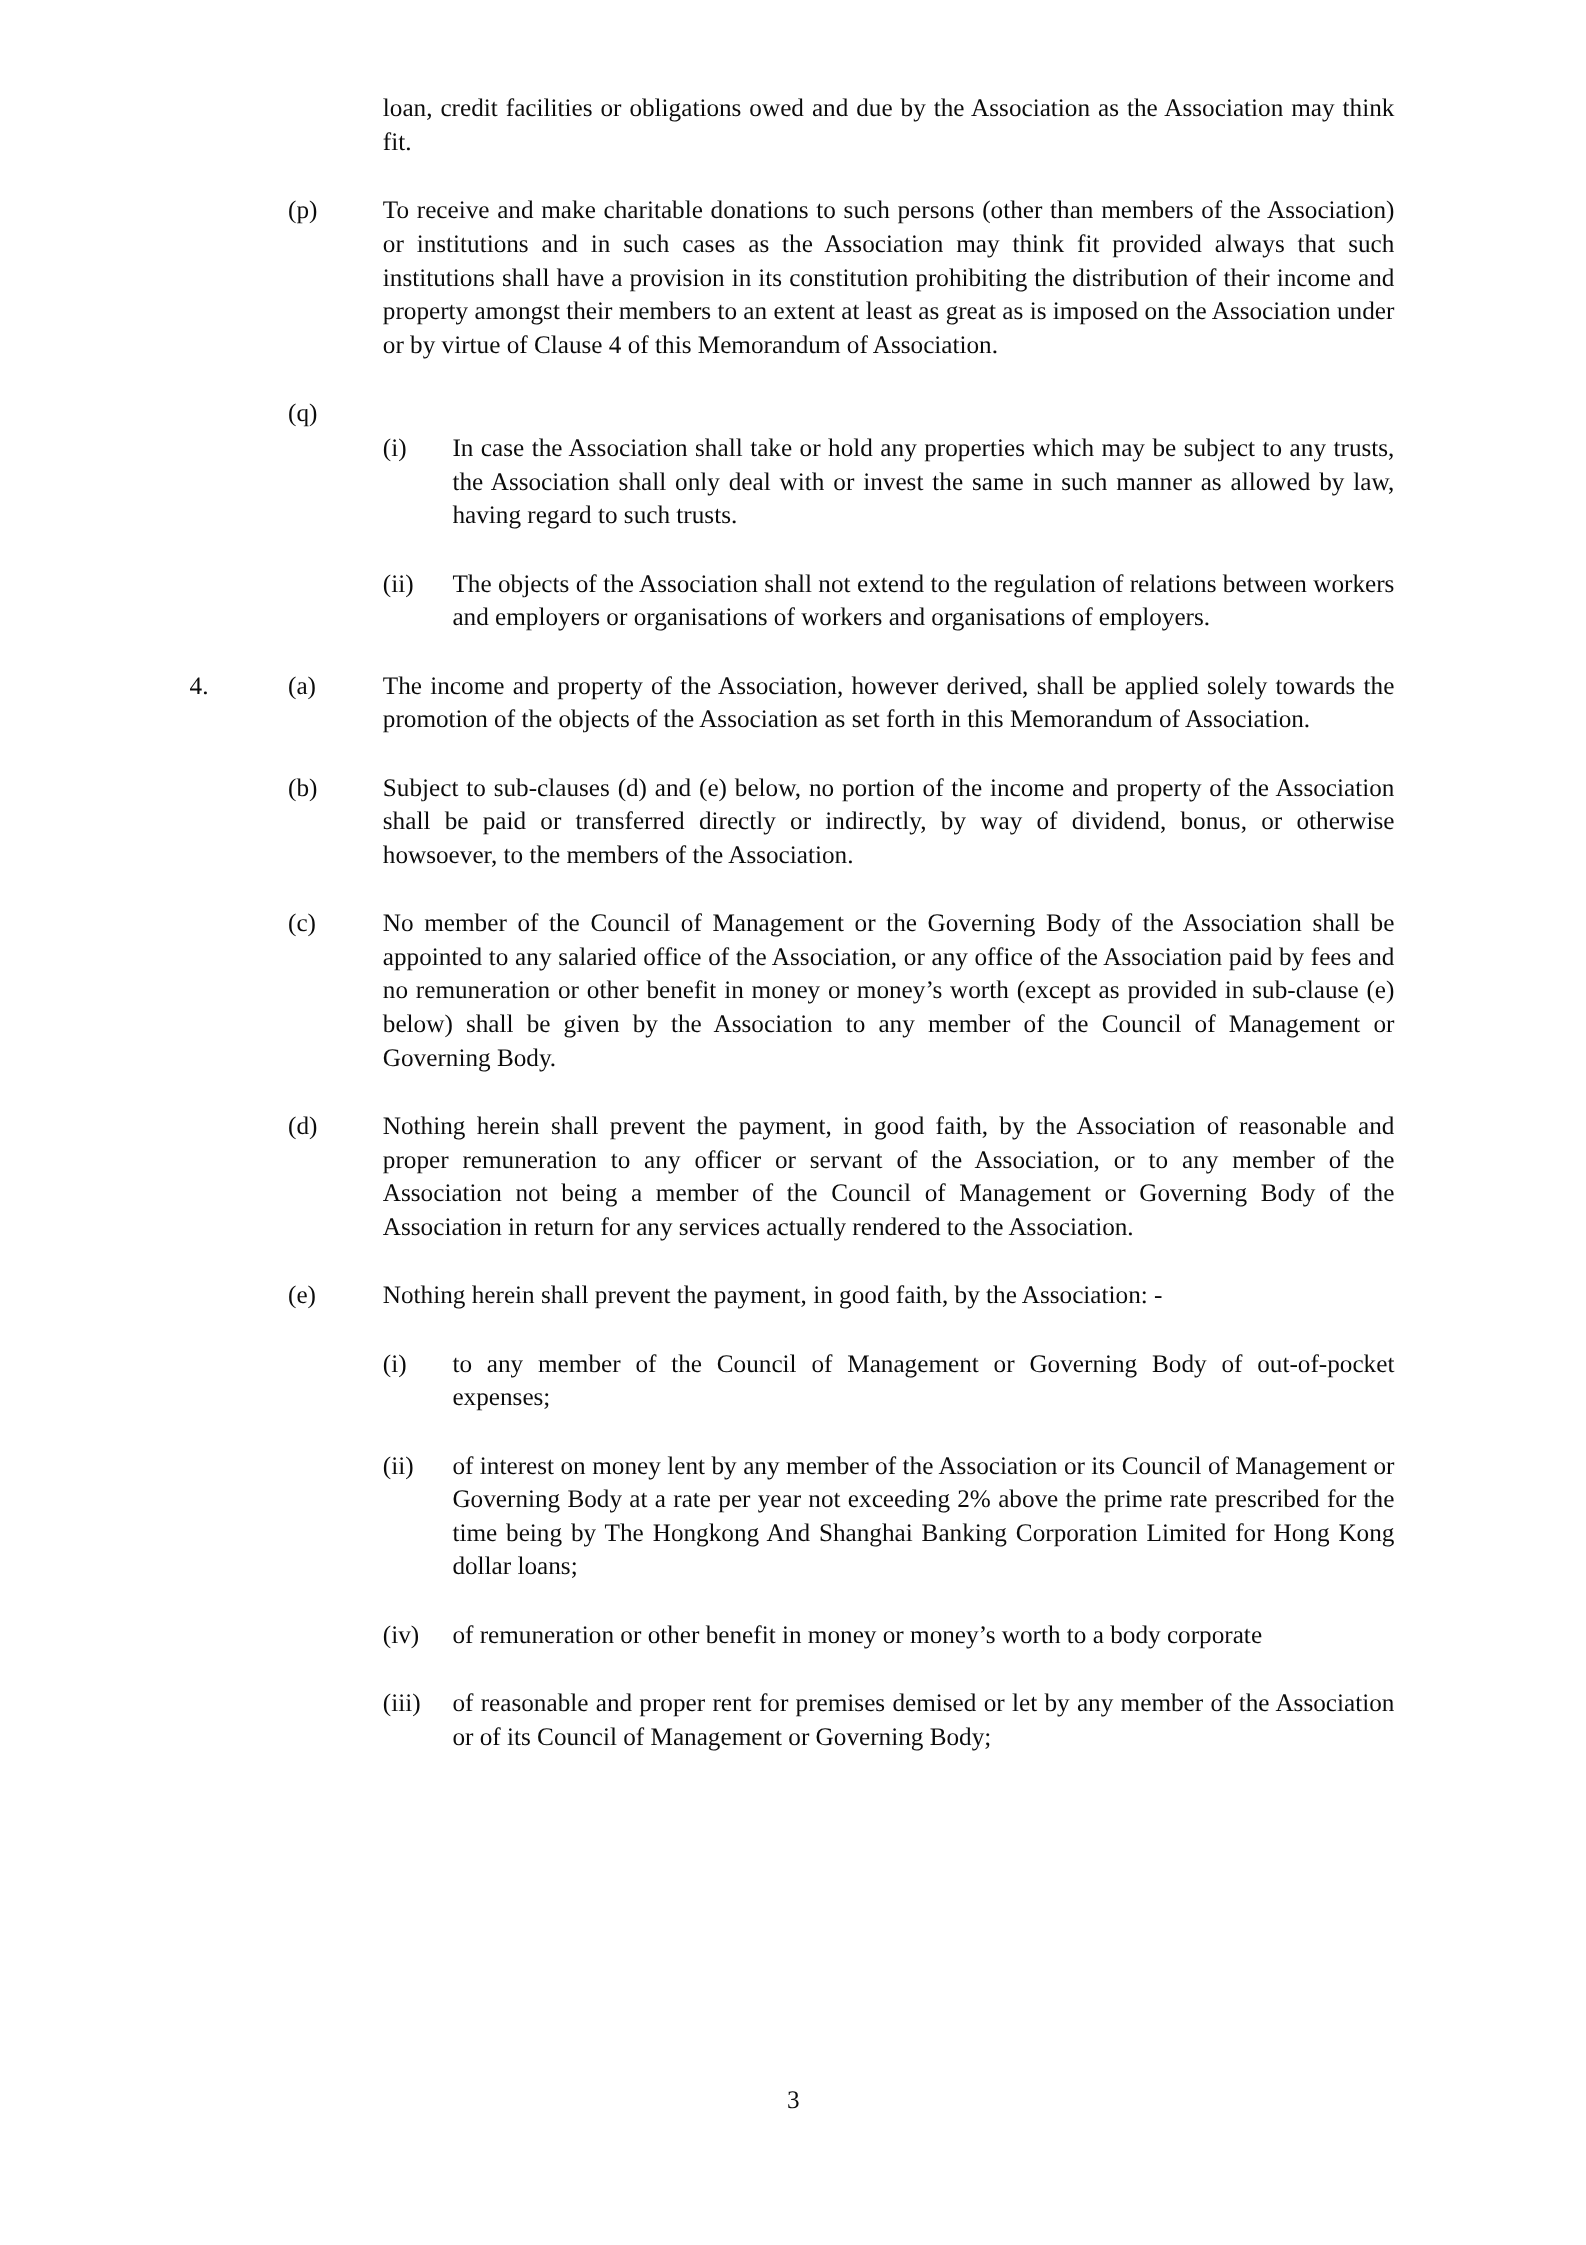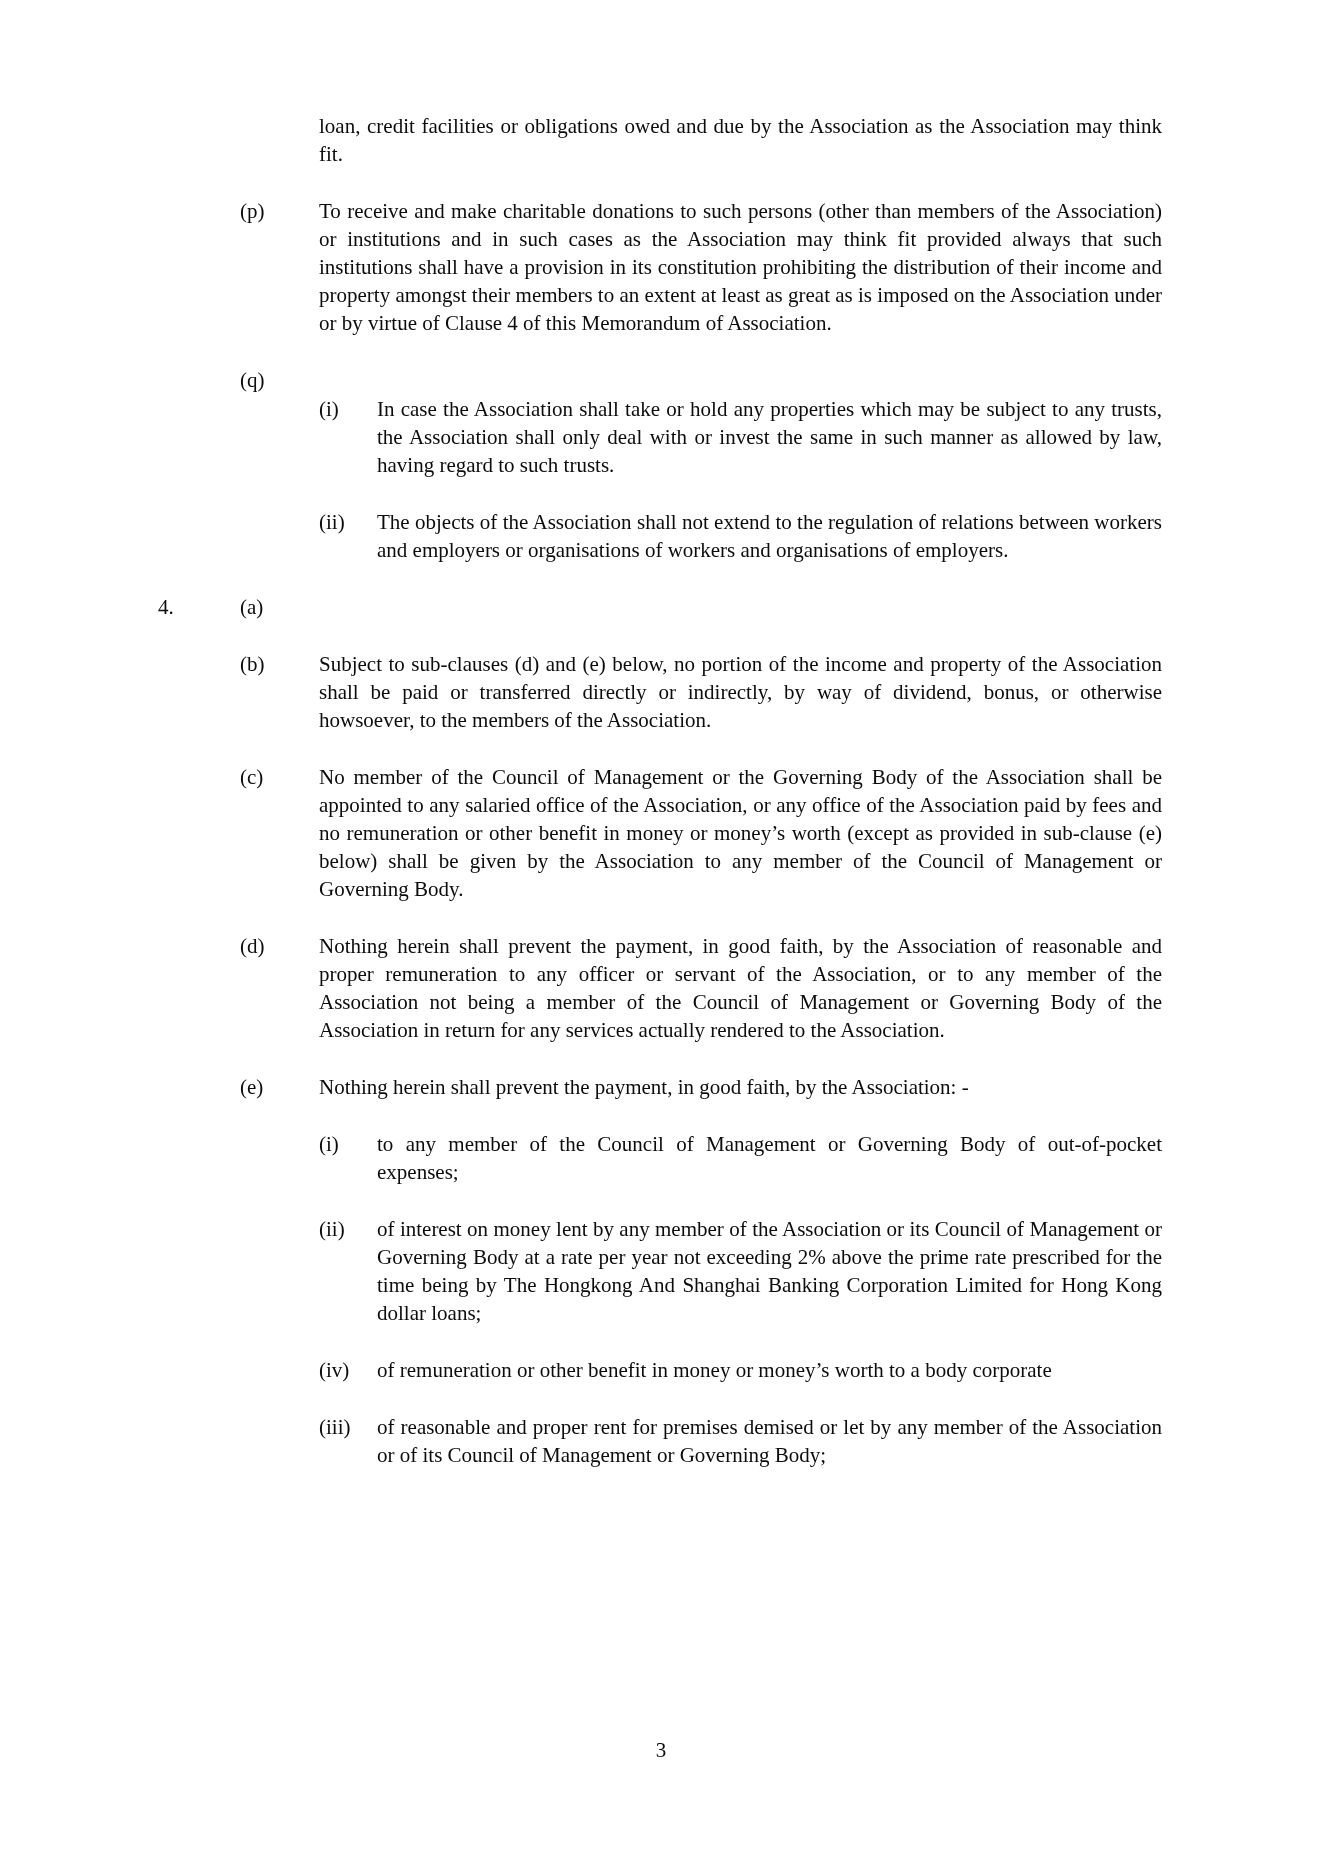--- a/index.html
+++ b/index.html
@@ -7,21 +7,21 @@
     padding: 0;
     background: #ffffff;
   }
   .page {
     position: relative;
     width: 1322px;
     height: 1871px;
     margin: 0 auto;
     background: #ffffff;
     box-sizing: border-box;
-    padding: 112px 160px 0 158px;
+    padding: 76px 160px 0 158px;
     font-family: "Liberation Serif", "DejaVu Serif", serif;
     font-size: 21px;
     line-height: 28px;
     color: #0c0c0c;
     overflow: hidden;
   }
   .block {
     display: flex;
     align-items: flex-start;
     margin: 0 0 29px 0;
@@ -98,20 +98,23 @@
       <div class="subitem">
         <div class="sub-label">(ii)</div>
         <p class="par sub-text">The objects of the Association shall not extend to the regulation of relations between workers and employers or organisations of workers and organisations of employers.</p>
       </div>
     </div>
   </div>
 
   <div class="block">
     <div class="col-num">4.</div>
     <div class="col-label">(a)</div>
+    <div class="col-text">
+      <p class="par">The income and property of the Association, however derived, shall be applied solely towards the promotion of the objects of the Association as set forth in this Memorandum of Association.</p>
+    </div>
   </div>
 
   <div class="block">
     <div class="col-num"></div>
     <div class="col-label">(b)</div>
     <div class="col-text">
       <p class="par">Subject to sub-clauses (d) and (e) below, no portion of the income and property of the Association shall be paid or transferred directly or indirectly, by way of dividend, bonus, or otherwise howsoever, to the members of the Association.</p>
     </div>
   </div>
 

